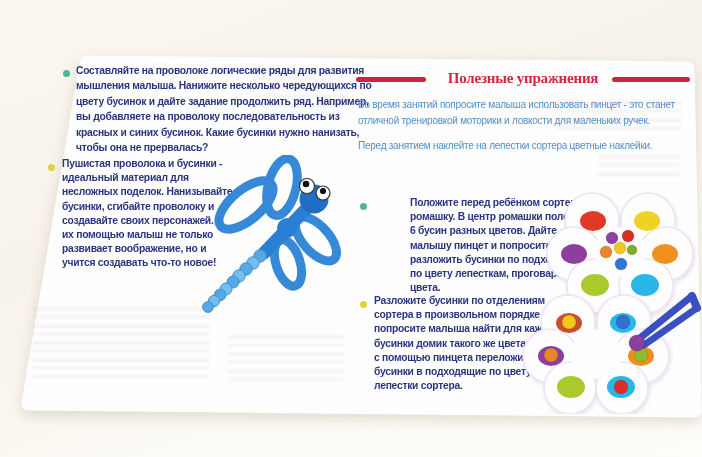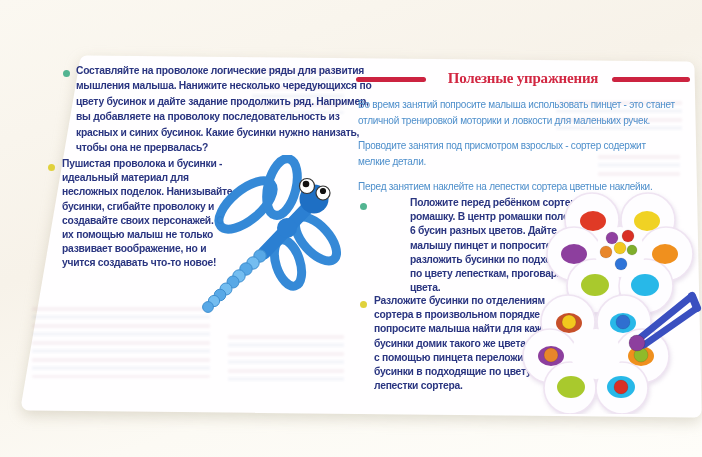--- a/index.html
+++ b/index.html
@@ -87,21 +87,20 @@
   <div>
 
     <div class="title-row">
       <span class="title-bar" style="left:0px;width:70px;"></span>
       <span class="title-text">Полезные упражнения</span>
       <span class="title-bar" style="right:0px;width:78px;"></span>
     </div>
 
     <div class="abs" style="left:358px;top:97px;width:320px;">
       <p class="para-blue">Во время занятий попросите малыша использовать пинцет - это станет отличной тренировкой моторики и ловкости для маленьких ручек.</p>
-      <p class="para-blue">Проводите занятия под присмотром взрослых - сортер содержит мелкие детали.</p>
       <p class="para-blue">Перед занятием наклейте на лепестки сортера цветные наклейки.</p>
     </div>
 
     <span class="bullet-dot" style="left:360px;top:203px;background:#53b491;"></span>
     <div class="abs navy-text tight" style="left:374px;top:196px;width:188px;margin-left:36px;">Положите перед ребёнком сортер-ромашку. В центр ромашки положите 6 бусин разных цветов. Дайте малышу пинцет и попросите разложить бусинки по подходящим по цвету лепесткам, проговаривая цвета.</div>
 
     <span class="bullet-dot" style="left:360px;top:301px;background:#e0d13c;"></span>
     <div class="abs navy-text tight" style="left:374px;top:294px;width:190px;">Разложите бусинки по отделениям сортера в произвольном порядке и попросите малыша найти для каждой бусинки домик такого же цвета. Пусть с помощью пинцета переложит бусинки в подходящие по цвету лепестки сортера.</div>
 
     <svg class="abs" style="left:540px;top:188px;" width="160" height="130" viewBox="0 0 160 130">

